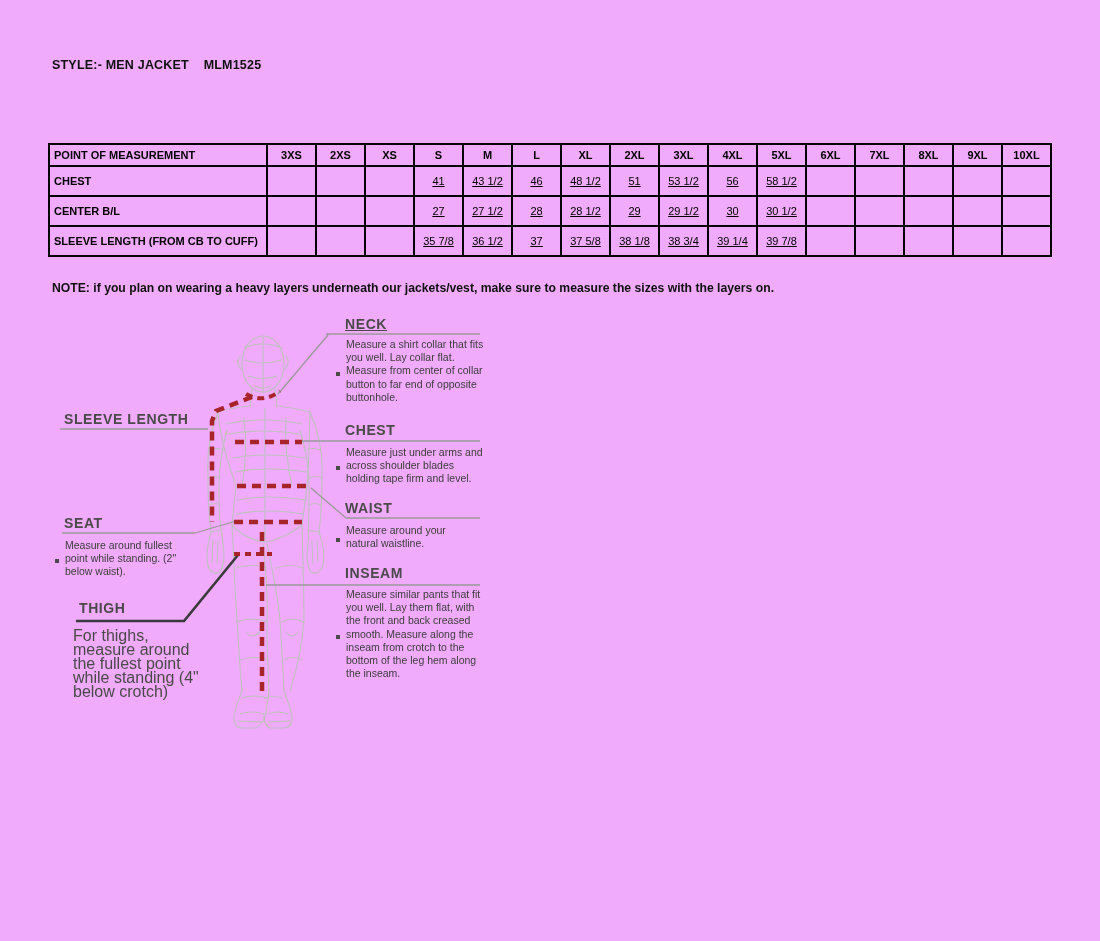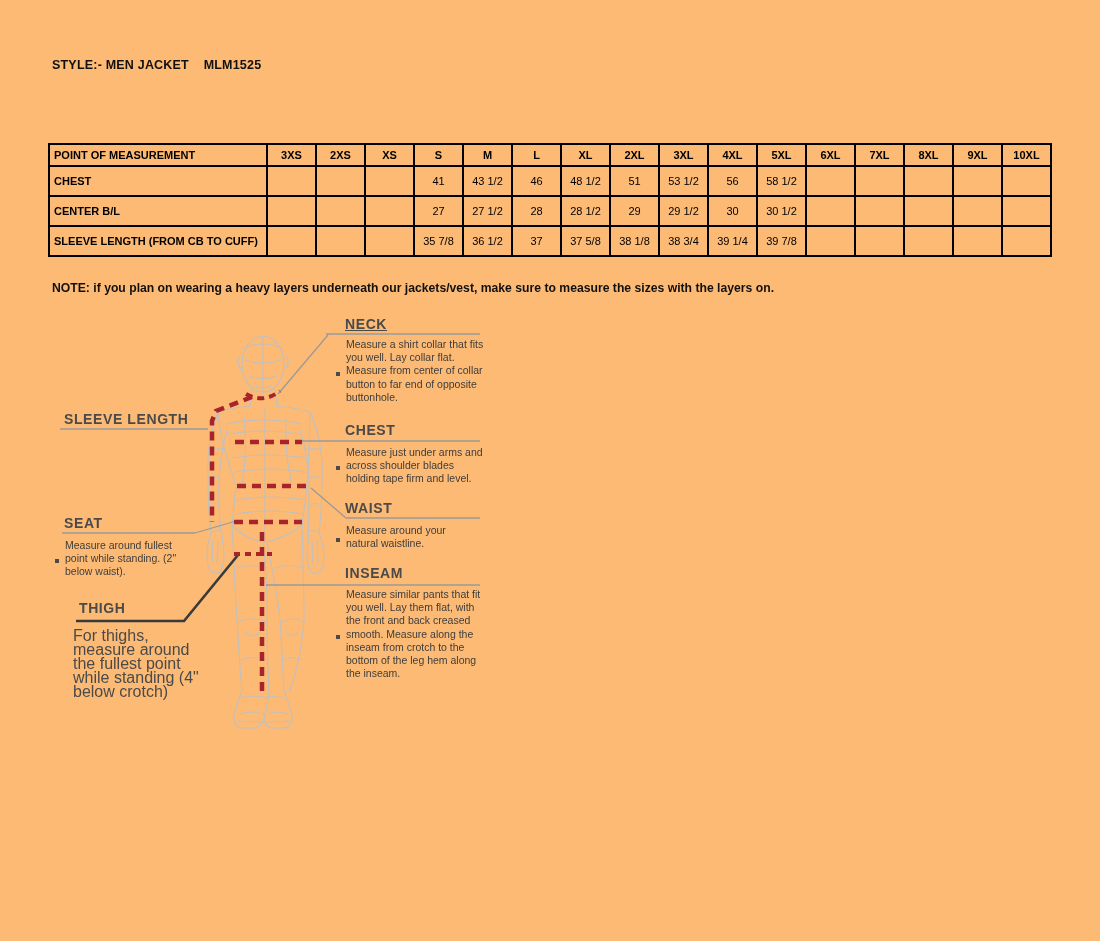--- a/index.html
+++ b/index.html
@@ -1,19 +1,19 @@
 <!DOCTYPE html>
 <html><head>
 <meta charset="utf-8">
 <style>
   * { margin:0; padding:0; box-sizing:border-box; }
   html,body { background:#ffffff; }
   body { font-family:"Liberation Sans", sans-serif; }
   .page {
-    position:relative; width:1100px; height:941px; background:#fdba74;
+    position:relative; width:1100px; height:941px; background:#f0abfc;
     overflow:hidden; color:#000;padding-left:13px;
   }
   .doc-title {
     position:absolute; left:52px; top:58px;
     font-size:12.5px; font-weight:bold; letter-spacing:0.2px;
     white-space:pre; color:#111;
   }
   
   .size-table {
     position:absolute; left:48px; top:143px;
@@ -22,21 +22,21 @@
   }
   .size-table th, .size-table td {
     border:2px solid #000; text-align:center; vertical-align:middle;
     overflow:hidden; white-space:nowrap;
   }
   .size-table thead th { height:22px; font-weight:bold; }
   .size-table tbody th, .size-table tbody td { height:30px; }
   .size-table .label-col, .size-table .row-label {
     text-align:left; padding-left:4px; font-weight:bold;
   }
-  .size-table td { font-weight:normal; }
+  .size-table td { font-weight:normal;text-decoration:underline; }
   
   .note {
     position:absolute; left:52px; top:281px;
     font-size:12.2px; font-weight:bold; color:#111;
   }
   
   .diagram-svg { position:absolute; left:30px; top:300px; }
   .dg-head {
     position:absolute; font-size:14px; font-weight:bold; color:#4a4a4a;
     letter-spacing:0.6px;

